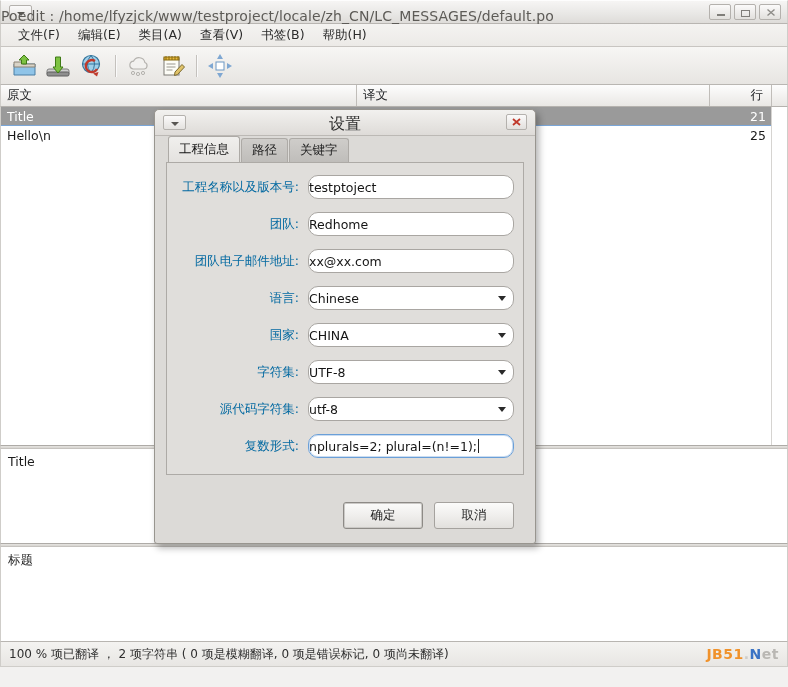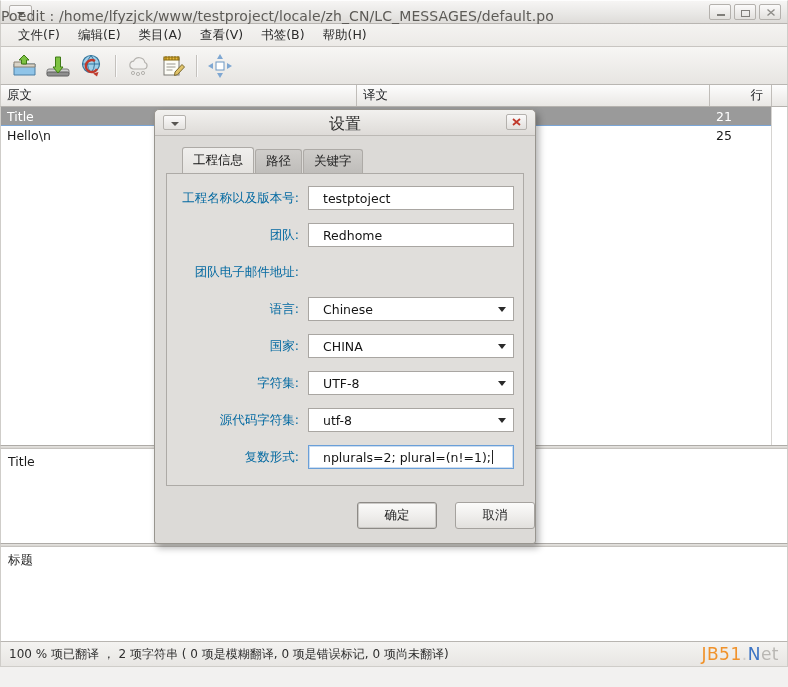--- a/index.html
+++ b/index.html
@@ -175,21 +175,21 @@
     position: relative;
   }
   .list-row.selected {
     background: #9a9a9a;
     color: #ffffff;
     border-bottom: 1px solid #7aa6d8;
   }
   .lr-cell { box-sizing: border-box; padding: 0 6px; overflow: hidden; white-space: nowrap;}
   .lr-cell.src { width: 356px; }
   .lr-cell.trn { width: 353px; }
-  .lr-cell.line { width: 62px; text-align: left; }
+  .lr-cell.line { width: 62px; text-align: right; }
   .row-scroll-gutter {
     position: absolute;
     right: 0; top: 0; width: 16px; height: 100%;
     background: #ffffff;
     border-left: 1px solid #d6d4d1;
     box-sizing: border-box;
   }
 
   
   .pane-splitter {
@@ -227,22 +227,22 @@
     display: flex;
     align-items: center;
     padding: 0 8px;
     font-size: 12px;
     color: #2e2e2e;
     position: relative;
   }
   .statusbar .spacer { flex: 1; }
   .watermark {
     font-family: "DejaVu Sans", "Liberation Sans", sans-serif;
-    font-size: 17px;
-    font-weight: normal;
+    font-size: 14px;
+    font-weight: bold;
     letter-spacing: .5px;
     white-space: nowrap;
   }
   .wm-a { color: #f0922b; }
   .wm-dot { color: #cfcdc9; }
   .wm-n { color: #3b73c4; }
   .wm-et { color: #b9b7b3; }
 
   
   #settings-dialog {
@@ -300,22 +300,21 @@
     font-weight: bold;
     text-align: center;
     line-height: 14px;
   }
 
   
   .tabstrip {
     display: flex;
     align-items: flex-end;
     height: 26px;
-    padding-left: 27px;
-    margin-top: 11px;
+    padding-left: 13px;
     box-sizing: border-box;
   }
   .tab {
     height: 24px;
     padding: 0 10px;
     font-size: 12.5px;
     color: #232323;
     display: flex;
     align-items: center;
     border: 1px solid #adaaa6;
@@ -354,26 +353,26 @@
     color: #0369a1;
     box-sizing: border-box;
     white-space: nowrap;
   }
   .form-field {
     width: 206px;
     height: 24px;
     box-sizing: border-box;
     background: #ffffff;
     border: 1px solid #a9a6a2;
-    border-radius: 0;
+    border-radius: 10px;
     font-size: 12.5px;
     color: #151515;
     display: flex;
     align-items: center;
-    padding: 0 14px;
+    padding: 0 0;
     position: relative;
     font-family: "DejaVu Sans", "Liberation Sans", sans-serif;
   }
   .form-field.focused {
     border: 1px solid #6a9fd8;
     box-shadow: 0 0 0 1px rgba(106,159,216,.35) inset;
   }
   .form-field .caret {
     display: inline-block;
     width: 1px;
@@ -389,21 +388,22 @@
     border-right: 4.5px solid transparent;
     border-top: 5px solid #2a2a2a;
   }
 
   
   .dlg-buttons {
     position: absolute;
     left: 0; right: 0; bottom: 14px;
     display: flex;
     justify-content: flex-end;
-    gap: 18px;
+    padding-right: 21px;
+    gap: 11px;
   }
   .dlg-btn {
     width: 80px; height: 27px;
     background: linear-gradient(to bottom,#fbfbfa 0%,#f0efed 48%,#e2e0dd 100%);
     border: 1px solid #a5a29e;
     border-radius: 3px;
     font-size: 12.5px;
     color: #1f1f1f;
     display: flex;
     align-items: center;
@@ -570,20 +570,21 @@
         <div class="form-field">testptoject</div>
       </div>
 
       <div class="form-row">
         <div class="form-label">团队:</div>
         <div class="form-field">Redhome</div>
       </div>
 
       <div class="form-row">
         <div class="form-label">团队电子邮件地址:</div>
+        <div class="form-field">xx@xx.com</div>
       </div>
 
       <div class="form-row">
         <div class="form-label">语言:</div>
         <div class="form-field">
           <span>Chinese</span>
           <span class="combo-arrow"></span>
         </div>
       </div>
 

